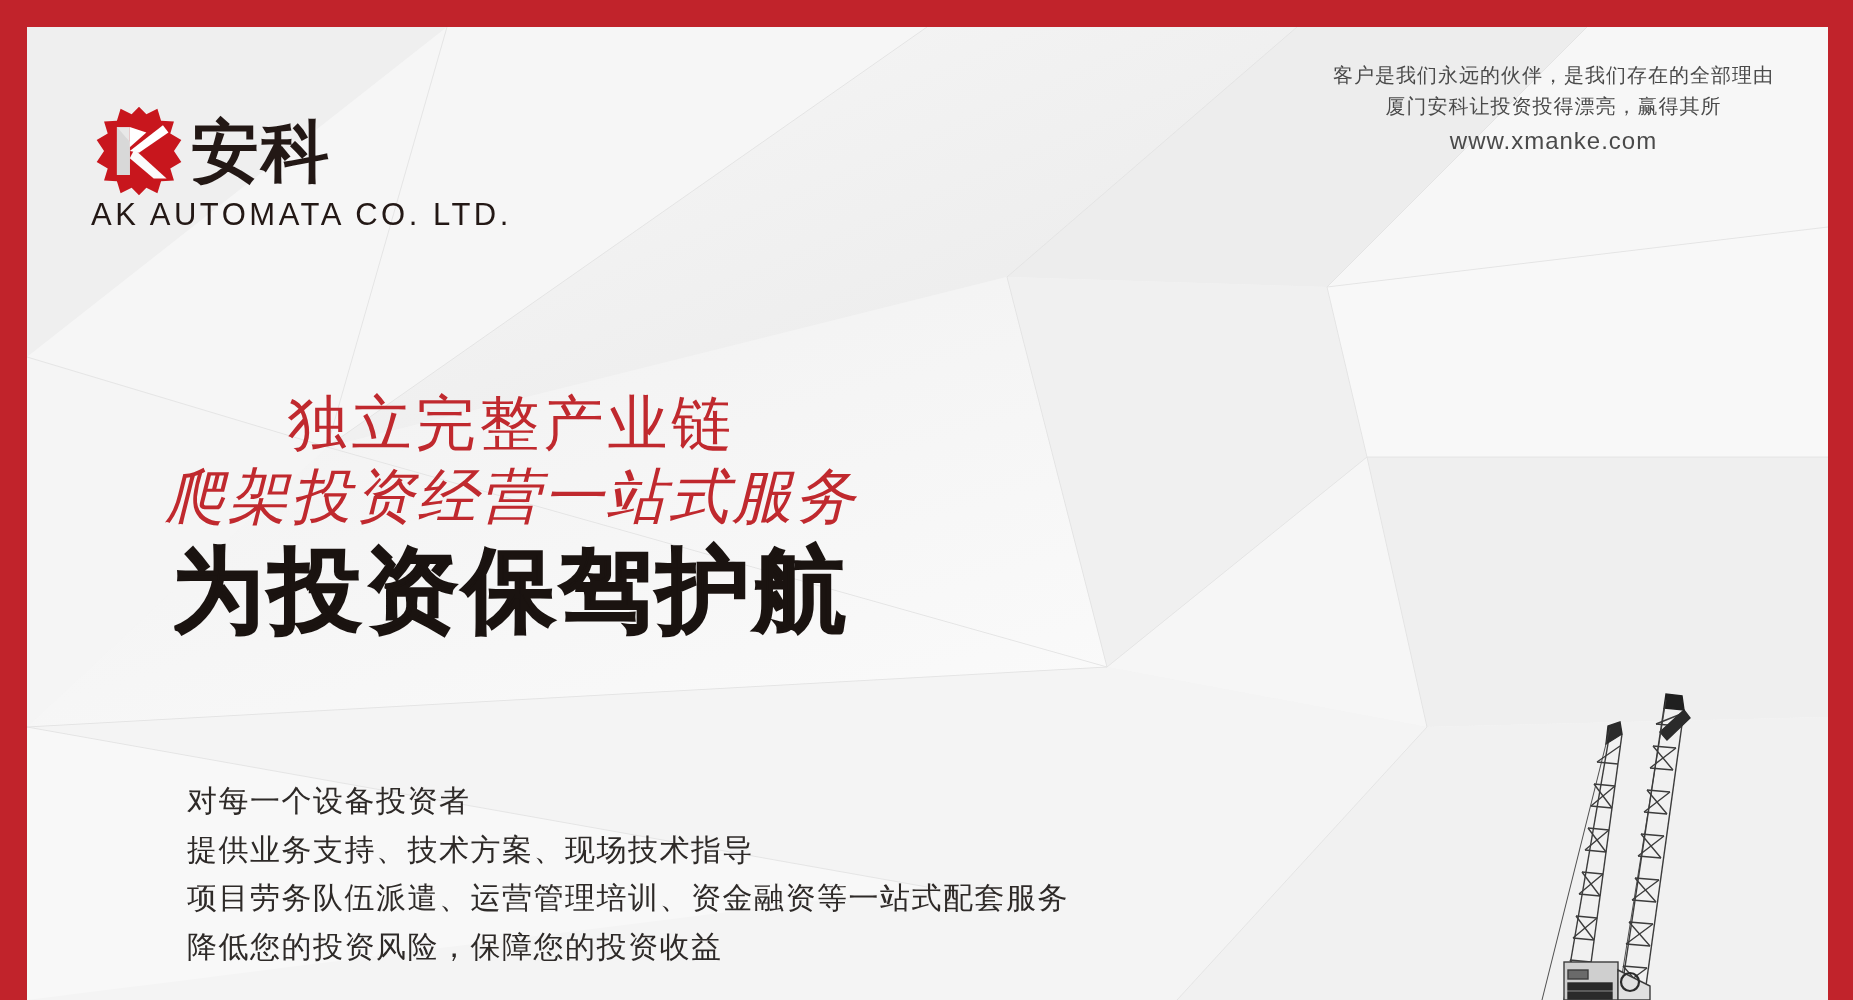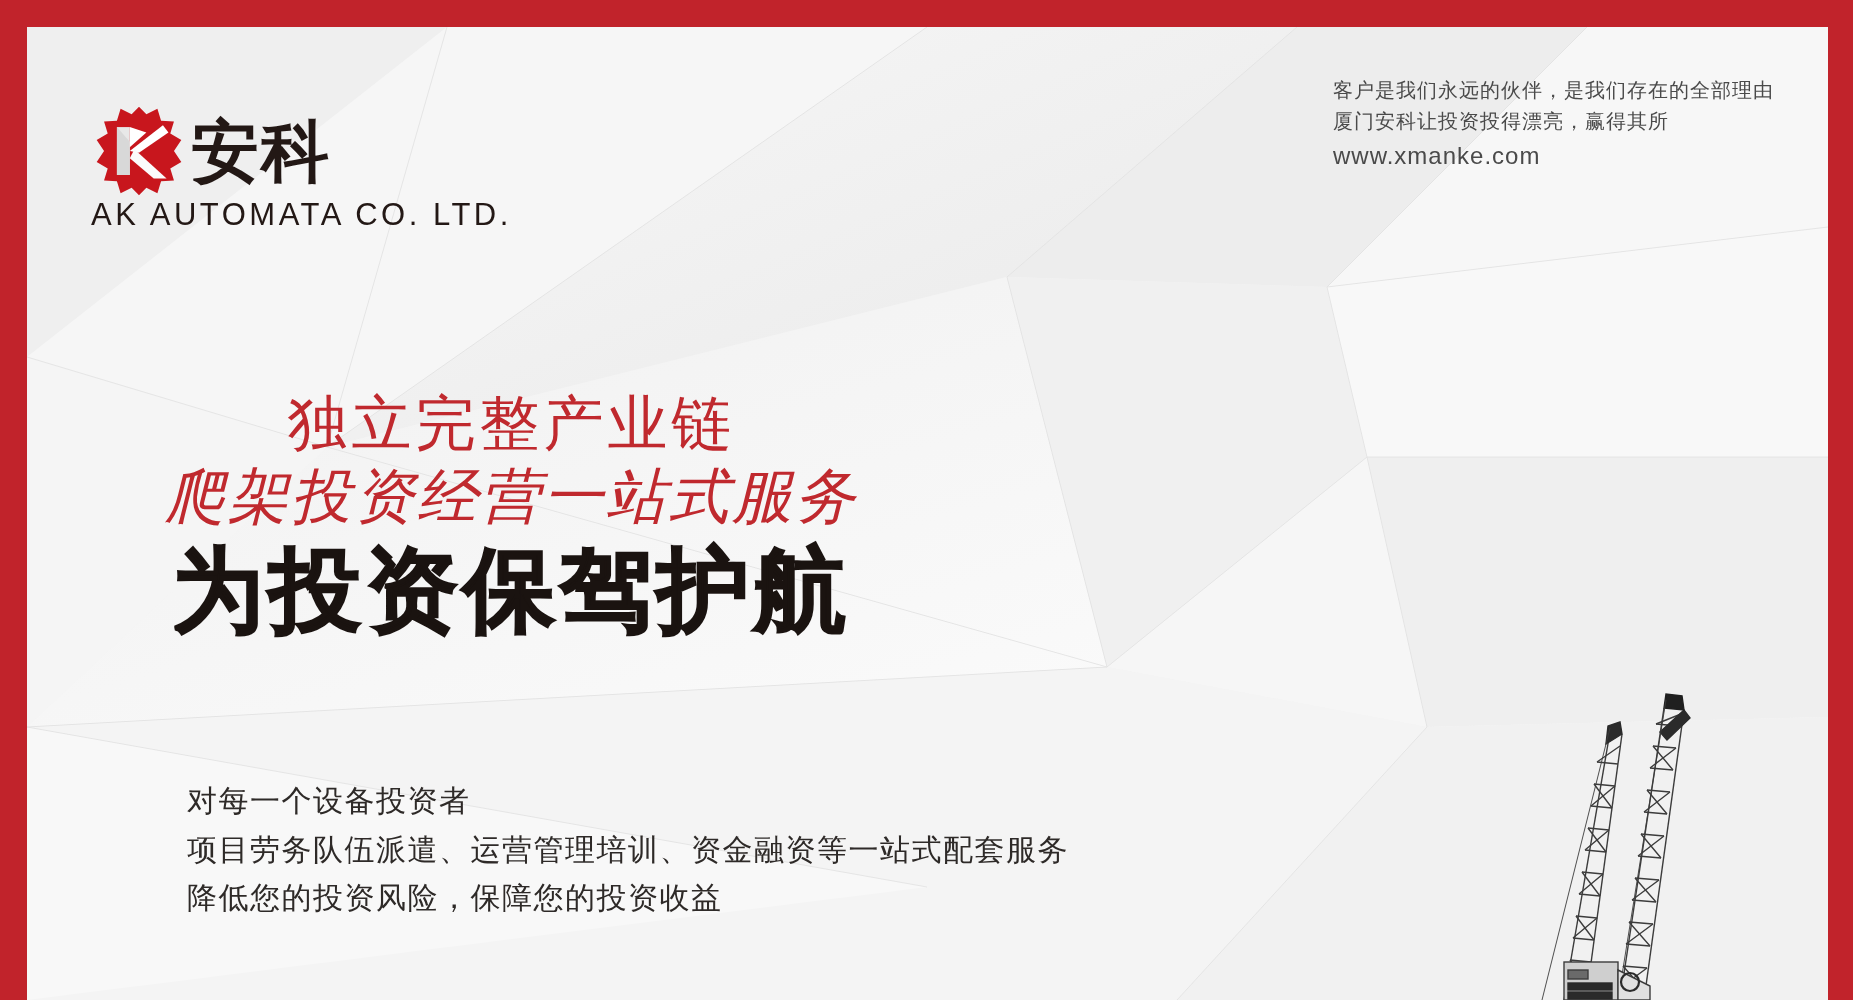--- a/index.html
+++ b/index.html
@@ -47,22 +47,22 @@
   #logo-mark{ width:92px; height:92px; margin:0 6px; position:relative; }
   #logo-en{
     margin-top:0; margin-left:4px;
     font-size:31px; color:#231815; letter-spacing:3.5px;
     font-family:"Liberation Sans","DejaVu Sans",sans-serif;
     white-space:nowrap;
   }
 
   
   #tagline{
-    position:absolute; right:54px; top:48px; z-index:10;
-    text-align:left; color:#4d4d4d;
+    position:absolute; right:54px; top:33px; z-index:10;
+    text-align:center; color:#4d4d4d;
   }
   .tagline-cn{
     font-size:20px; line-height:1.55; letter-spacing:1px;
     color:#4a4a4a; white-space:nowrap;
   }
   #tagline-url{
     font-size:24px; line-height:1.45; letter-spacing:1px;
     color:#4a4a4a; margin-top:2px; white-space:nowrap;
   }
 
@@ -183,20 +183,21 @@
     </div>
 
     <div id="headlines">
       <div class="head-red-1">独立完整产业链</div>
       <div class="head-red-2">爬架投资经营一站式服务</div>
       <div class="head-black">为投资保驾护航</div>
     </div>
 
     <div id="body-copy">
       <div class="body-line">对每一个设备投资者</div>
+      <div class="body-line">提供业务支持、技术方案、现场技术指导</div>
       <div class="body-line">项目劳务队伍派遣、运营管理培训、资金融资等一站式配套服务</div>
       <div class="body-line">降低您的投资风险，保障您的投资收益</div>
     </div>
 
     <svg id="crane" viewBox="0 0 300 330">
       <g stroke="#3c3c3c" stroke-width="1.4" fill="none">
 
         <path d="M152,330 L196,38"></path>
         <path d="M176,330 L216,40"></path>
         <path d="M152,318 L176,320 M155,296 L179,298 M158,274 L182,276

